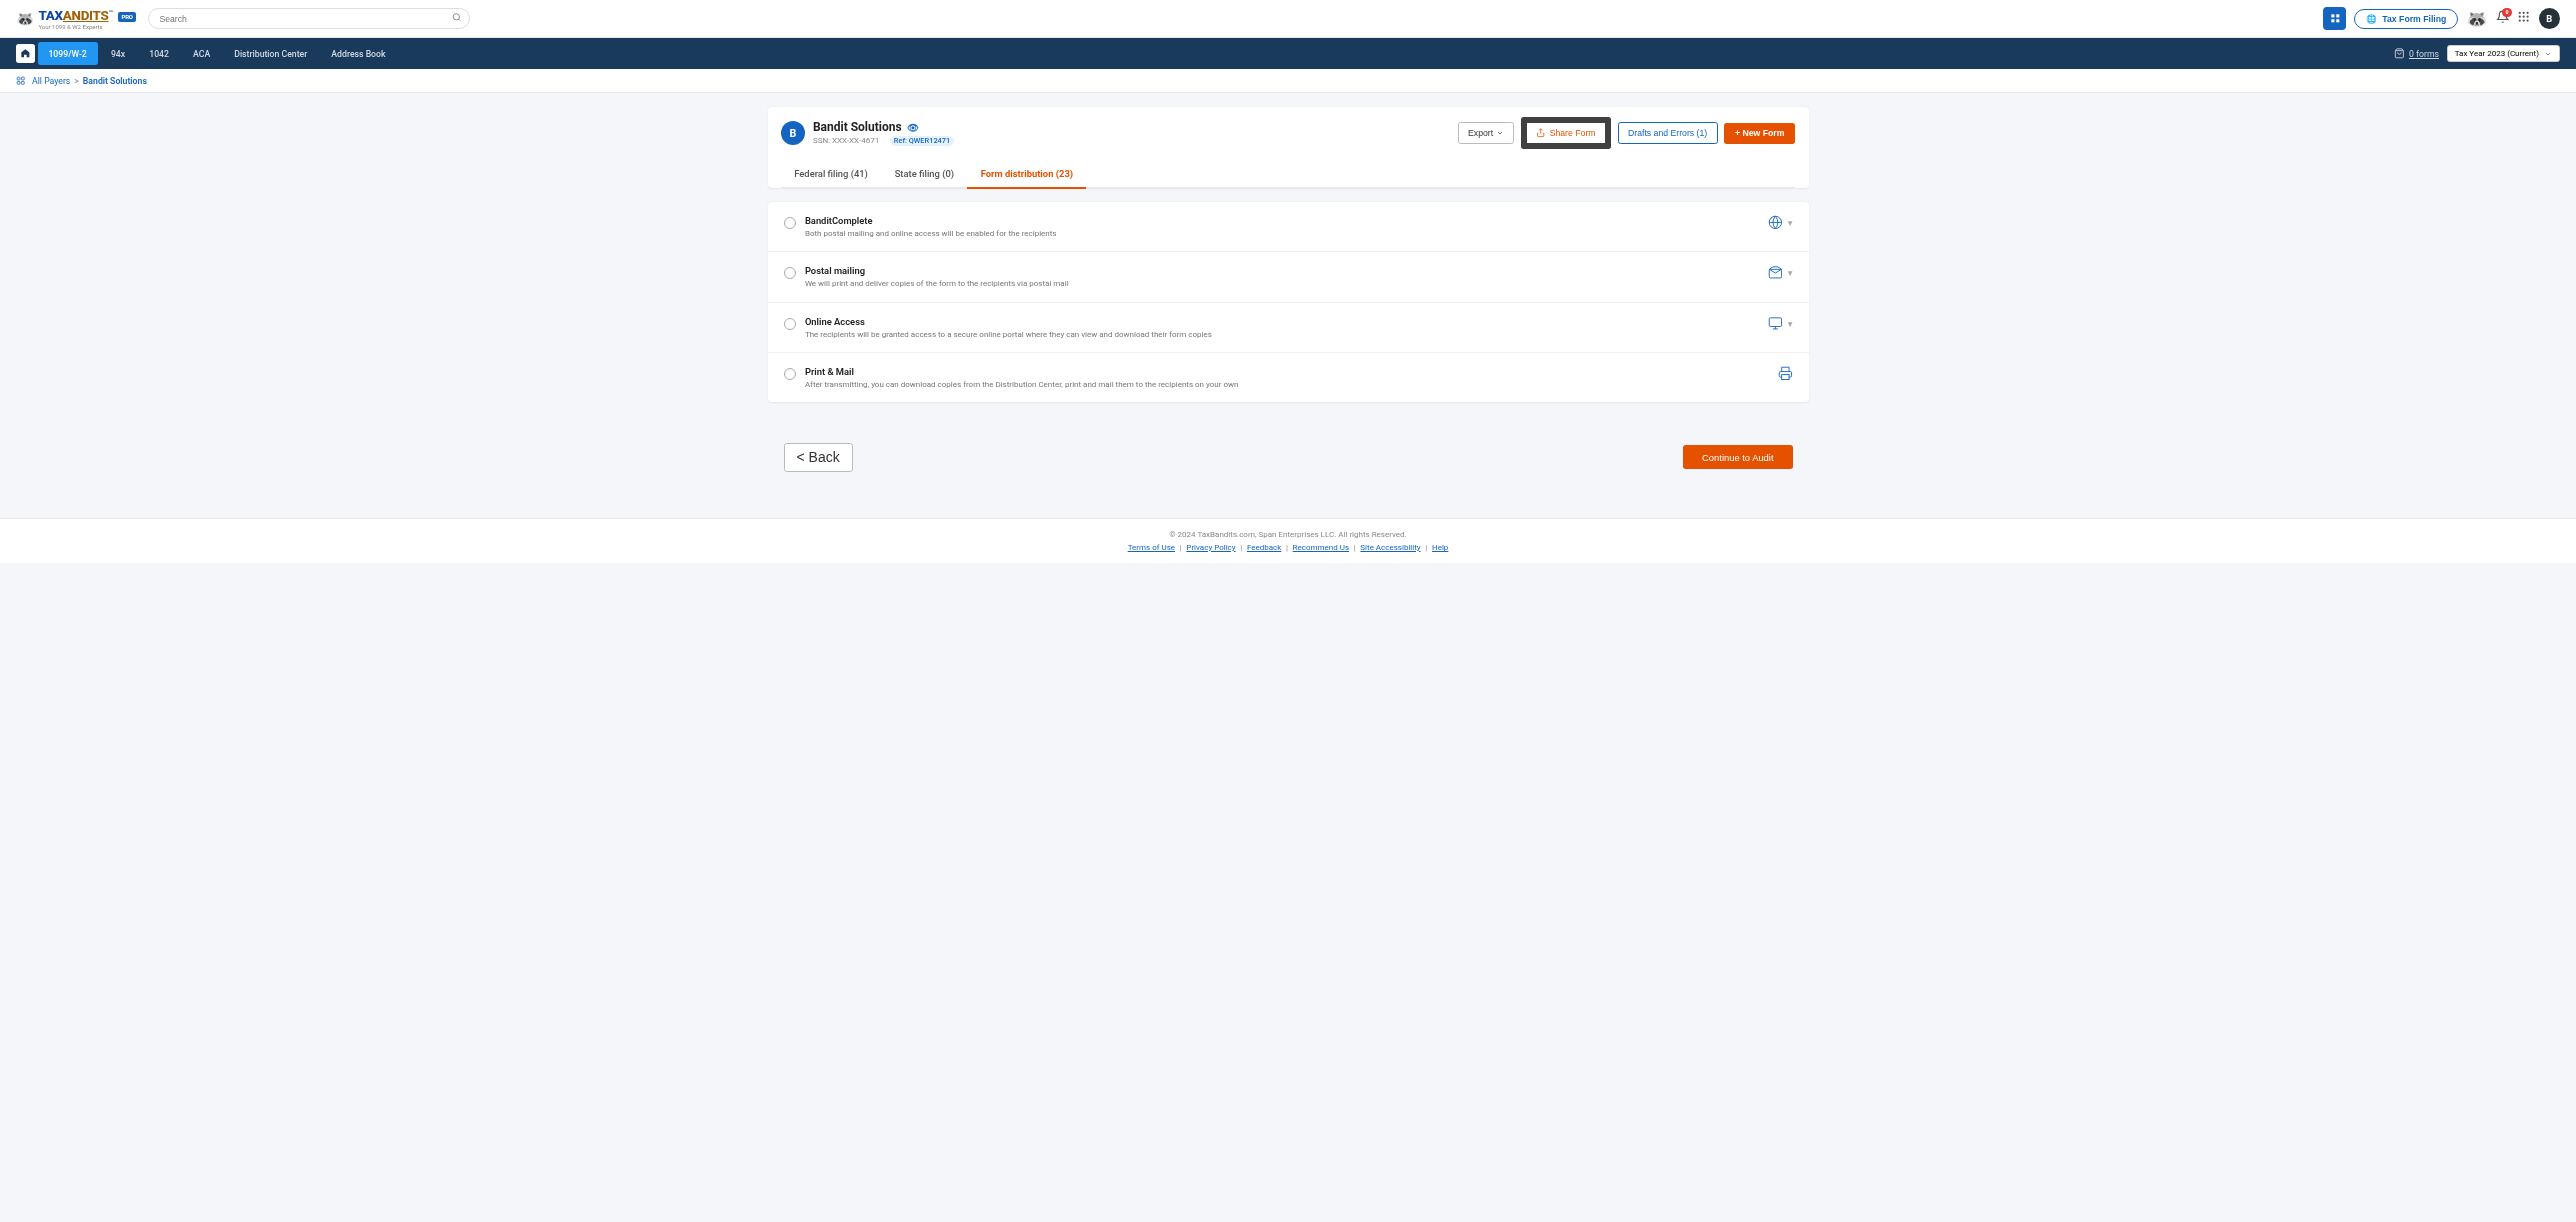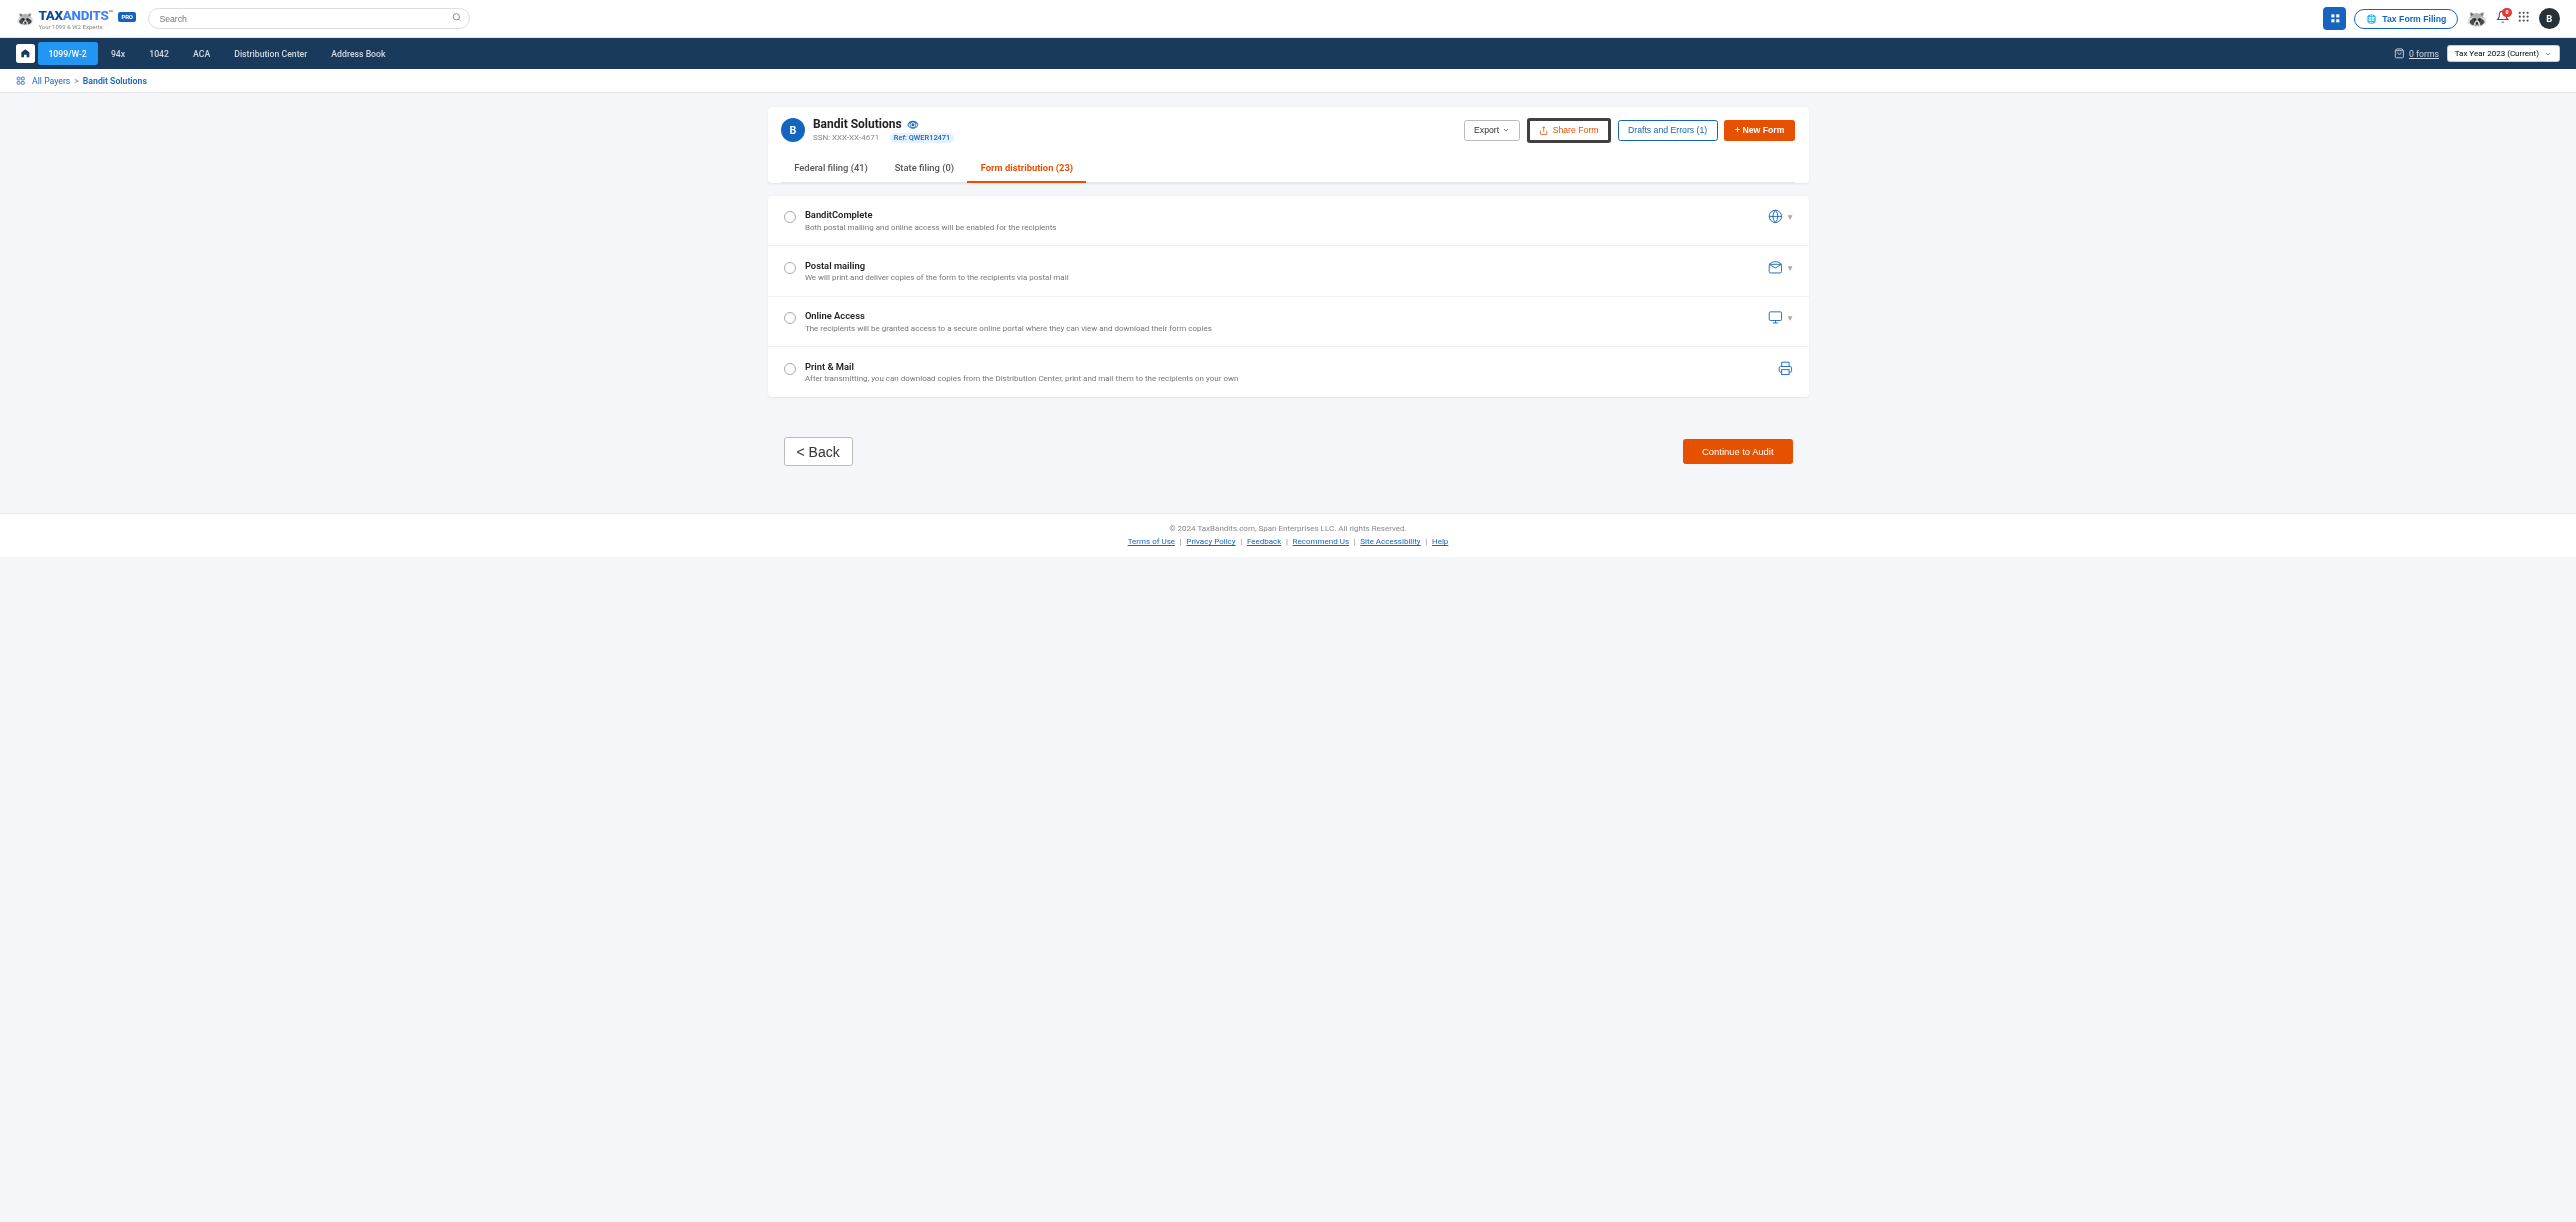--- a/index.html
+++ b/index.html
@@ -21,21 +21,21 @@
       gap: 4px;
       min-width: 121px;
     }
     .logo-text {
       font-size: 13.4px;
       font-weight: 800;
       color: #0d47a1;
       letter-spacing: -0.3px;
     }
     .logo-text span.tax { color: #0d47a1; text-align: center; }
-    .logo-text span.bandits { color: #3b82f6; }
+    .logo-text span.bandits { color: #a16207; text-decoration: underline; }
     .logo-tagline { font-size: 6px; color: #888; }
     .pro-badge {
       background: #1565c0;
       color: #fff;
       font-size: 6px;
       font-weight: 700;
       padding: 1.3px 3.4px;
       border-radius: 2px;
       margin-left: 2.7px;
     }
@@ -271,21 +271,21 @@
       border-radius: 2.7px;
       padding: 4.7px 9.4px;
       font-size: 8.7px;
       cursor: pointer;
       color: #333;
     }
     .btn-share {
       display: flex;
       align-items: center;
       gap: 4px;
-      border: 3px solid #404040;
+      border: 6px solid #404040;
       background: #fff;
       border-radius: 2.7px;
       padding: 4.7px 9.4px;
       font-size: 8.7px;
       cursor: pointer;
       color: #e65100;
       font-weight: 500;
     }
     .btn-drafts {
       display: flex;

